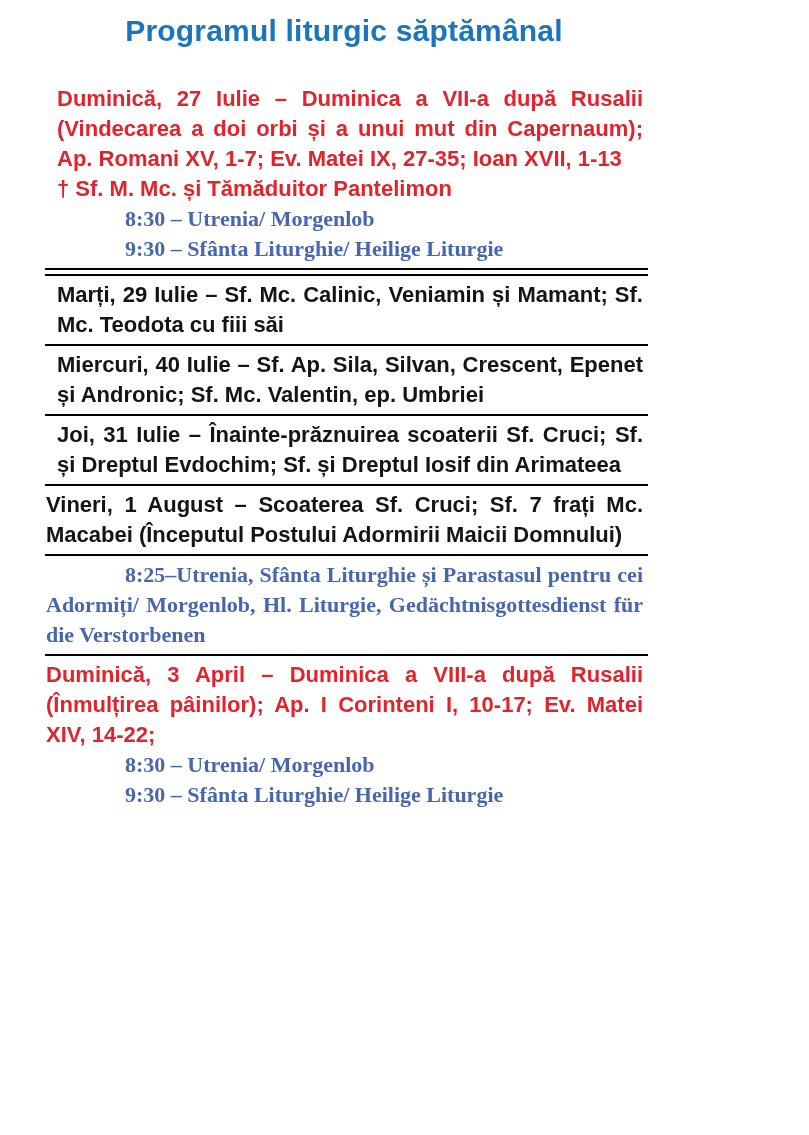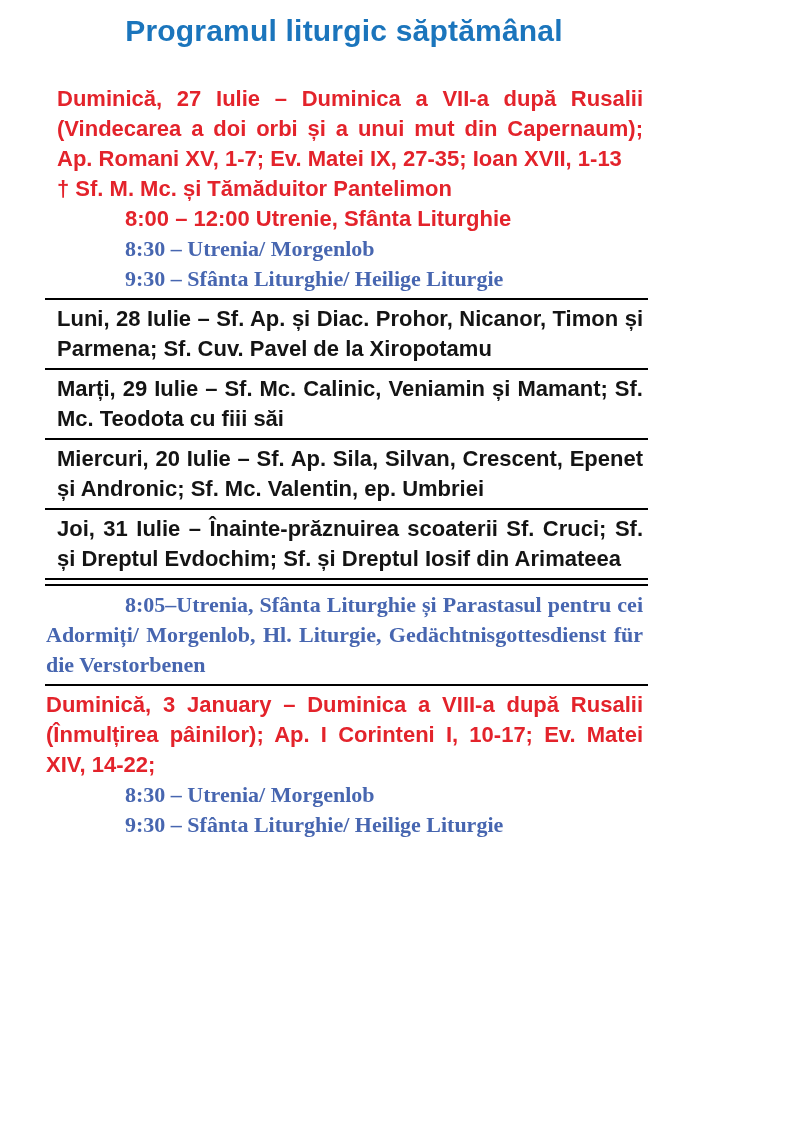--- a/index.html
+++ b/index.html
@@ -54,61 +54,58 @@
 </head>
 <body>
 
 <div class="page">
 
   <h1 class="doc-title">Programul liturgic săptămânal</h1>
 
   <section class="sec-a">
     <p class="para red justify">Duminică, 27 Iulie – Duminica a VII-a după Rusalii (Vindecarea a doi orbi și a unui mut din Capernaum); Ap. Romani XV, 1-7; Ev. Matei IX, 27-35; Ioan XVII, 1-13</p>
     <p class="para red">† Sf. M. Mc. și Tămăduitor Pantelimon</p>
-    <p class="para red sched">8:00 – 12:00 Utrenie, Sfânta Liturghie</p>
     <p class="para blue sched">8:30 – Utrenia/ Morgenlob</p>
     <p class="para blue sched">9:30 – Sfânta Liturghie/ Heilige Liturgie</p>
   </section>
 
   <hr class="sep">
 
-  <section class="sec-a">
-    <p class="para justify">Luni, 28 Iulie – Sf. Ap. și Diac. Prohor, Nicanor, Timon și Parmena; Sf. Cuv. Pavel de la Xiropotamu</p>
-  </section>
 
   <hr class="sep">
 
   <section class="sec-a">
     <p class="para justify">Marți, 29 Iulie – Sf. Mc. Calinic, Veniamin și Mamant; Sf. Mc. Teodota cu fiii săi</p>
   </section>
 
   <hr class="sep">
 
   <section class="sec-a">
-    <p class="para justify">Miercuri, 20 Iulie – Sf. Ap. Sila, Silvan, Crescent, Epenet și Andronic; Sf. Mc. Valentin, ep. Umbriei</p>
+    <p class="para justify">Miercuri, 40 Iulie – Sf. Ap. Sila, Silvan, Crescent, Epenet și Andronic; Sf. Mc. Valentin, ep. Umbriei</p>
   </section>
 
   <hr class="sep">
 
   <section class="sec-a">
     <p class="para justify">Joi, 31 Iulie – Înainte-prăznuirea scoaterii Sf. Cruci; Sf. și Dreptul Evdochim; Sf. și Dreptul Iosif din Arimateea</p>
   </section>
 
   <hr class="sep">
 
   <section class="sec-b">
+    <p class="para justify">Vineri, 1 August – Scoaterea Sf. Cruci; Sf. 7 frați Mc. Macabei (Începutul Postului Adormirii Maicii Domnului)</p>
   </section>
 
   <hr class="sep">
 
   <section class="sec-b">
-    <p class="para blue sched justify">8:05–Utrenia, Sfânta Liturghie și Parastasul pentru cei Adormiți/ Morgenlob, Hl. Liturgie, Gedächtnisgottesdienst für die Verstorbenen</p>
+    <p class="para blue sched justify">8:25–Utrenia, Sfânta Liturghie și Parastasul pentru cei Adormiți/ Morgenlob, Hl. Liturgie, Gedächtnisgottesdienst für die Verstorbenen</p>
   </section>
 
   <hr class="sep">
 
   <section class="sec-b">
-    <p class="para red justify">Duminică, 3 January – Duminica a VIII-a după Rusalii (Înmulțirea pâinilor); Ap. I Corinteni I, 10-17; Ev. Matei XIV, 14-22;</p>
+    <p class="para red justify">Duminică, 3 April – Duminica a VIII-a după Rusalii (Înmulțirea pâinilor); Ap. I Corinteni I, 10-17; Ev. Matei XIV, 14-22;</p>
     <p class="para blue sched">8:30 – Utrenia/ Morgenlob</p>
     <p class="para blue sched">9:30 – Sfânta Liturghie/ Heilige Liturgie</p>
   </section>
 
 </div>
 
 </body></html>

